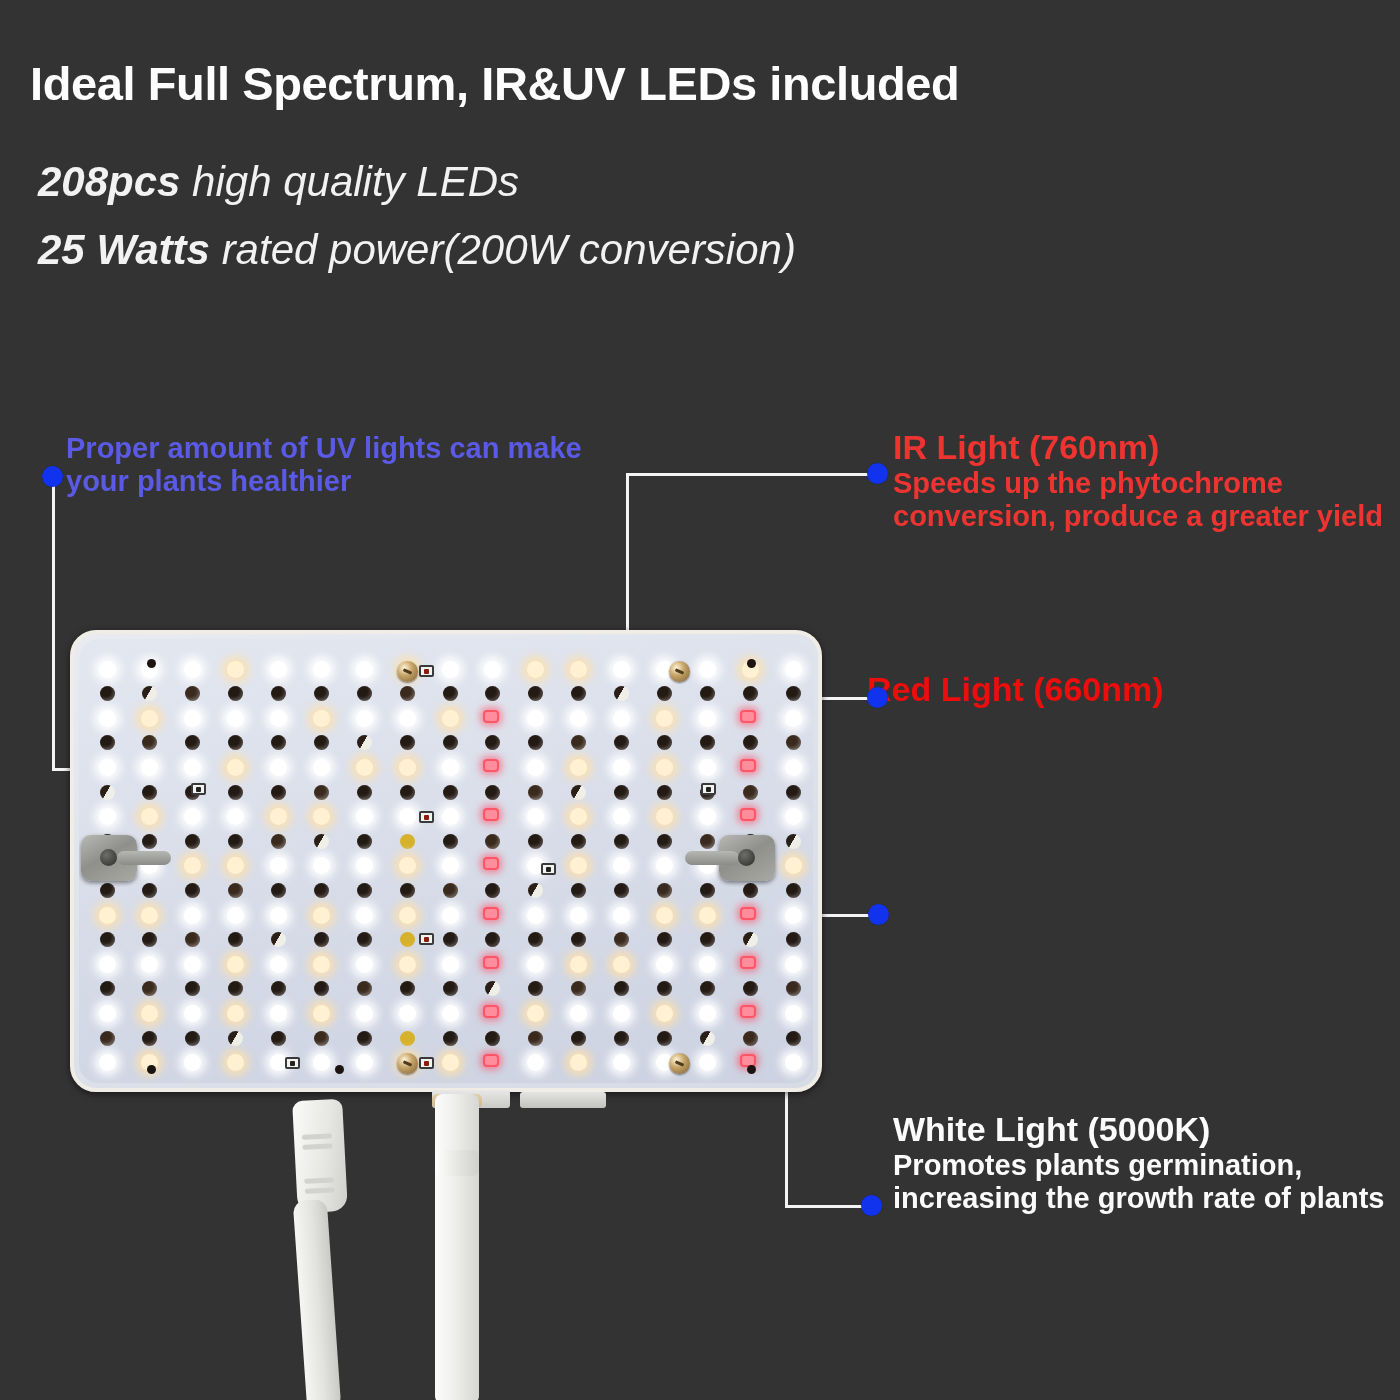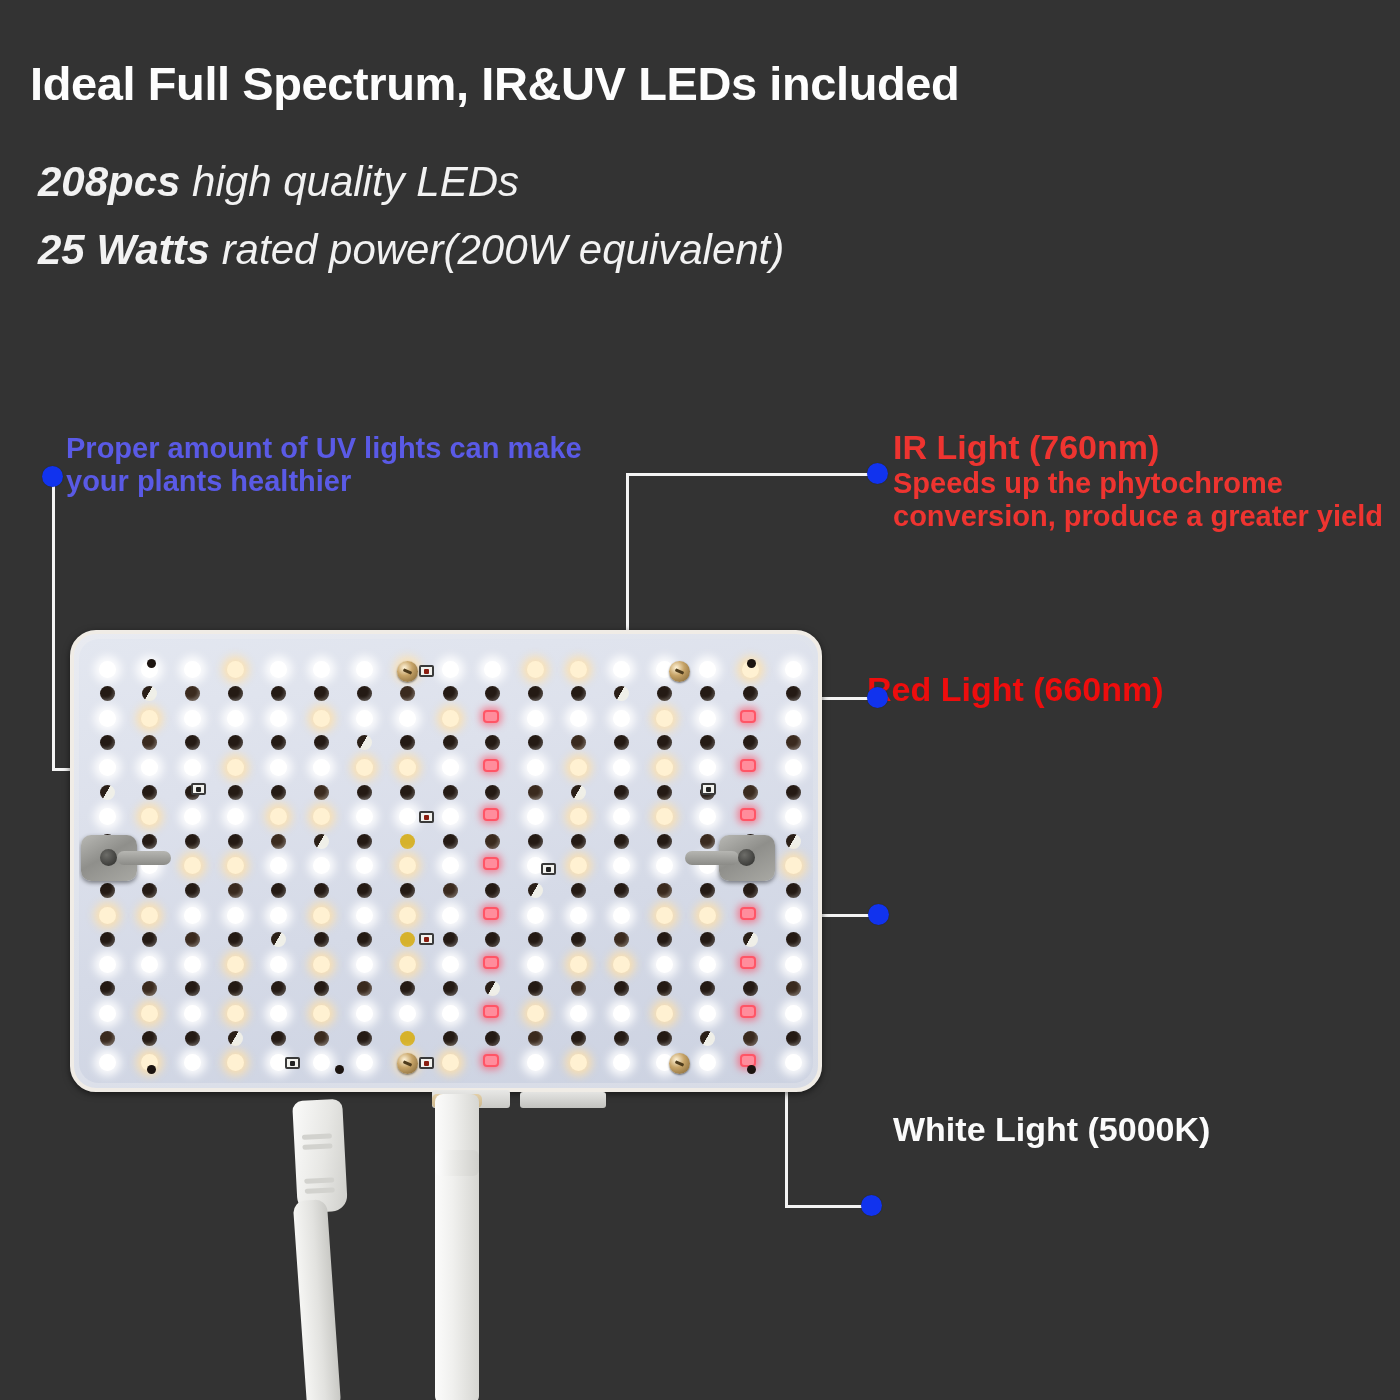--- a/index.html
+++ b/index.html
@@ -172,40 +172,41 @@
     border-radius:6px;
   }
 </style>
 </head>
 <body>
 
 <div id="headline">Ideal Full Spectrum, IR&amp;UV LEDs included</div>
 
 <div id="sub1" class="subline"><span class="strong">208pcs</span><span> high quality LEDs</span></div>
 
-<div id="sub2" class="subline"><span class="strong">25 Watts</span><span> rated power(200W equivalent)</span></div>
+<div id="sub2" class="subline"><span class="strong">25 Watts</span><span> rated power(200W conversion)</span></div>
 
 <div id="callout-uv" class="callout">
   <div class="c-desc">Proper amount of UV lights can make your plants healthier</div>
 </div>
 
 <div id="callout-ir" class="callout">
   <div class="c-title">IR Light (760nm)</div>
   <div class="c-desc">Speeds up the phytochrome conversion, produce a greater yield</div>
 </div>
 
 <div id="callout-red" class="callout">
   <div class="c-title">Red Light (660nm)</div>
 </div>
 
 <div id="callout-warm" class="callout">
 </div>
 
 <div id="callout-white" class="callout">
   <div class="c-title">White Light (5000K)</div>
+  <div class="c-desc">Promotes plants germination, increasing the growth rate of plants</div>
 </div>
 
 <div class="lead v" style="left:52px;  top:486px; height:284px;"></div>
 <div class="lead h" style="left:52px;  top:768px; width:122px;"></div>
 <div class="dot" style="left:42px;  top:466px;"></div>
 <div class="dot" style="left:162px; top:758px;"></div>
 
 <div class="lead v" style="left:626px; top:473px; height:176px;"></div>
 <div class="lead h" style="left:626px; top:473px; width:252px;"></div>
 <div class="dot" style="left:867px; top:463px;"></div>

